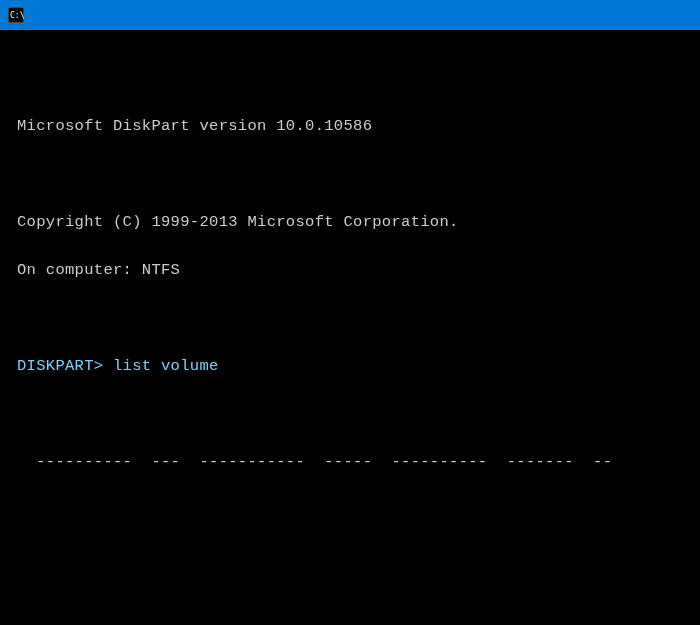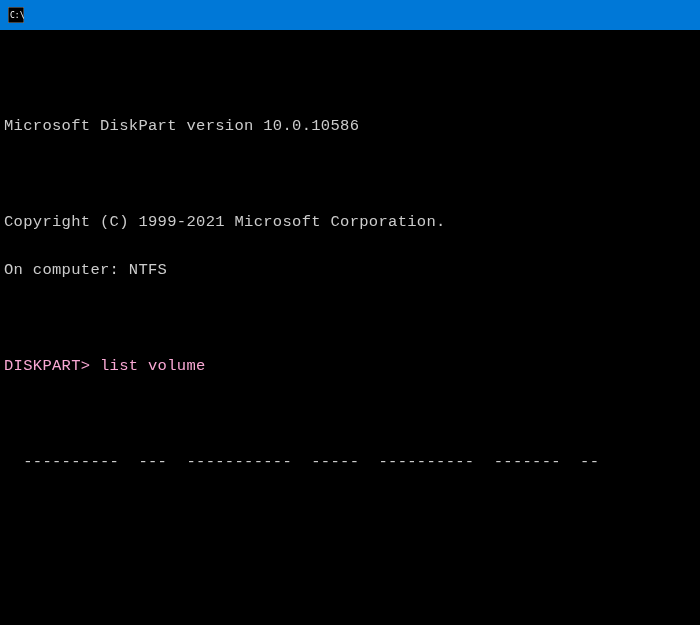--- a/index.html
+++ b/index.html
@@ -40,23 +40,24 @@
       background: #000;
       color: #ccc;
       font-size: 15.5px;
       line-height: 1.55;
       padding: 12px 4px 4px 4px;
       white-space: pre;
       letter-spacing: 0.3px;
     }
     .line {
       display: block;
+      margin-left: 13px;
     }
     .prompt {
-      color: #f9a8d4;
+      color: #7dd3fc;
     }
     .blank {
       height: 1.55em;
     }
   </style>
 </head>
 <body>
 
 <div class="titlebar">
   <span class="titlebar-icon">
@@ -64,21 +65,21 @@
       <rect x="0" y="0" width="16" height="16" fill="#000" stroke="#888" stroke-width="1"></rect>
       <text x="2" y="11" font-size="8" fill="#fff" font-family="monospace">C:\</text>
     </svg>
   </span>
 </div>
 
 <div class="terminal">
 <span class="line blank"></span>
 <span class="line">Microsoft DiskPart version 10.0.10586</span>
 <span class="line blank"></span>
-<span class="line">Copyright (C) 1999-2021 Microsoft Corporation.</span>
+<span class="line">Copyright (C) 1999-2013 Microsoft Corporation.</span>
 <span class="line">On computer: NTFS</span>
 <span class="line blank"></span>
 <span class="line prompt">DISKPART&gt; list volume</span>
 <span class="line blank"></span>
 <span class="line">  ----------  ---  -----------  -----  ----------  -------  --</span>
 <span class="line blank"></span>
 
 
 
 

